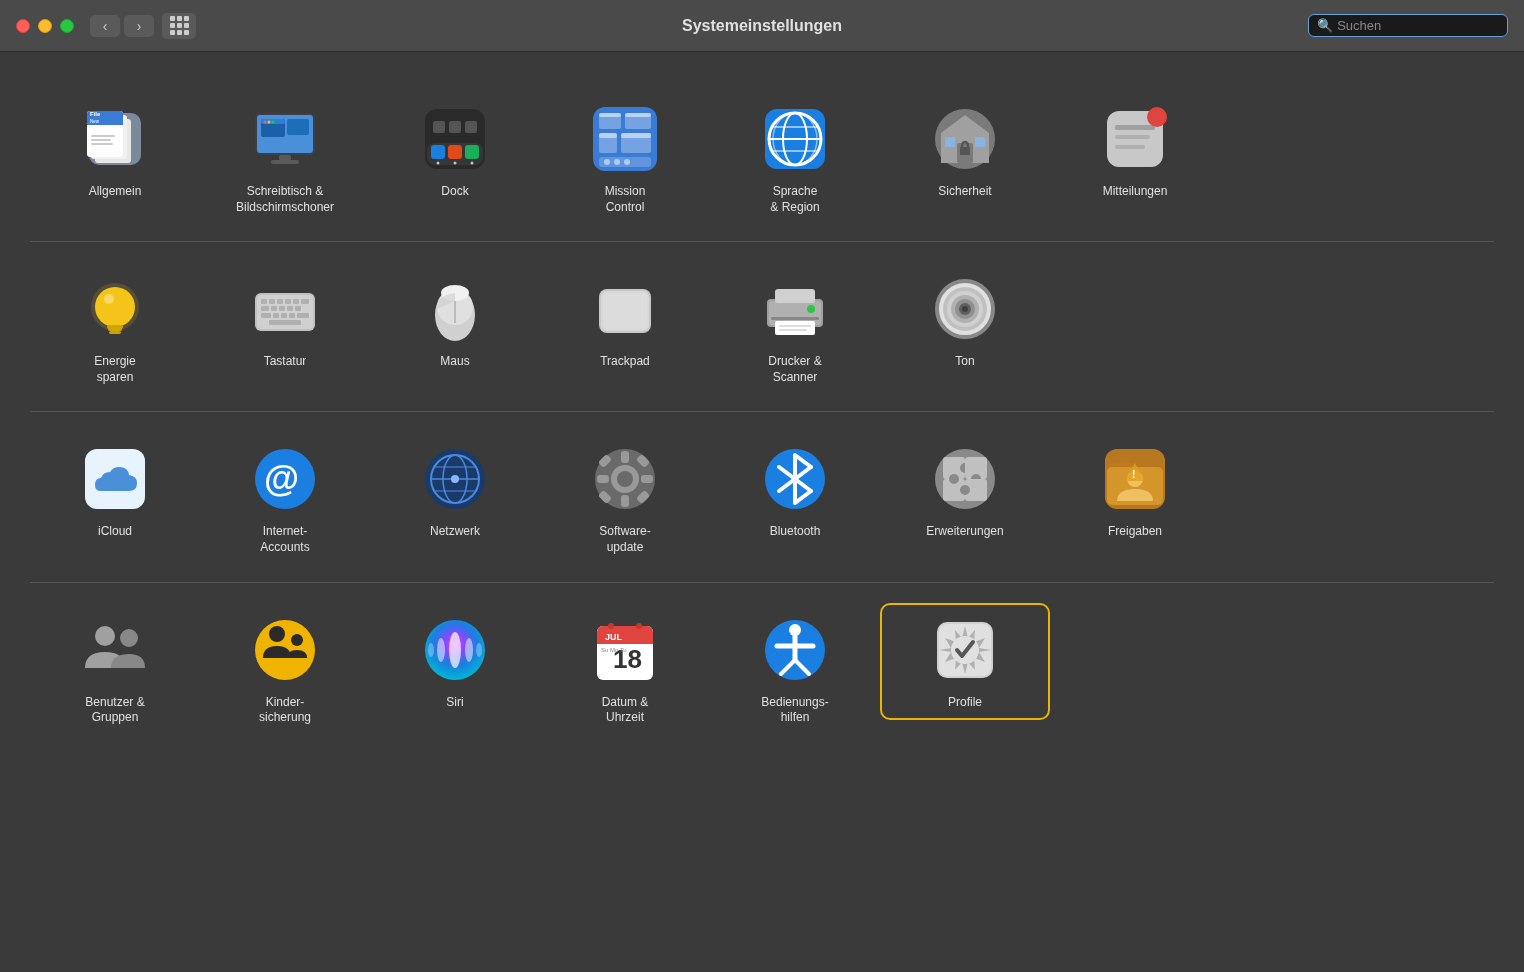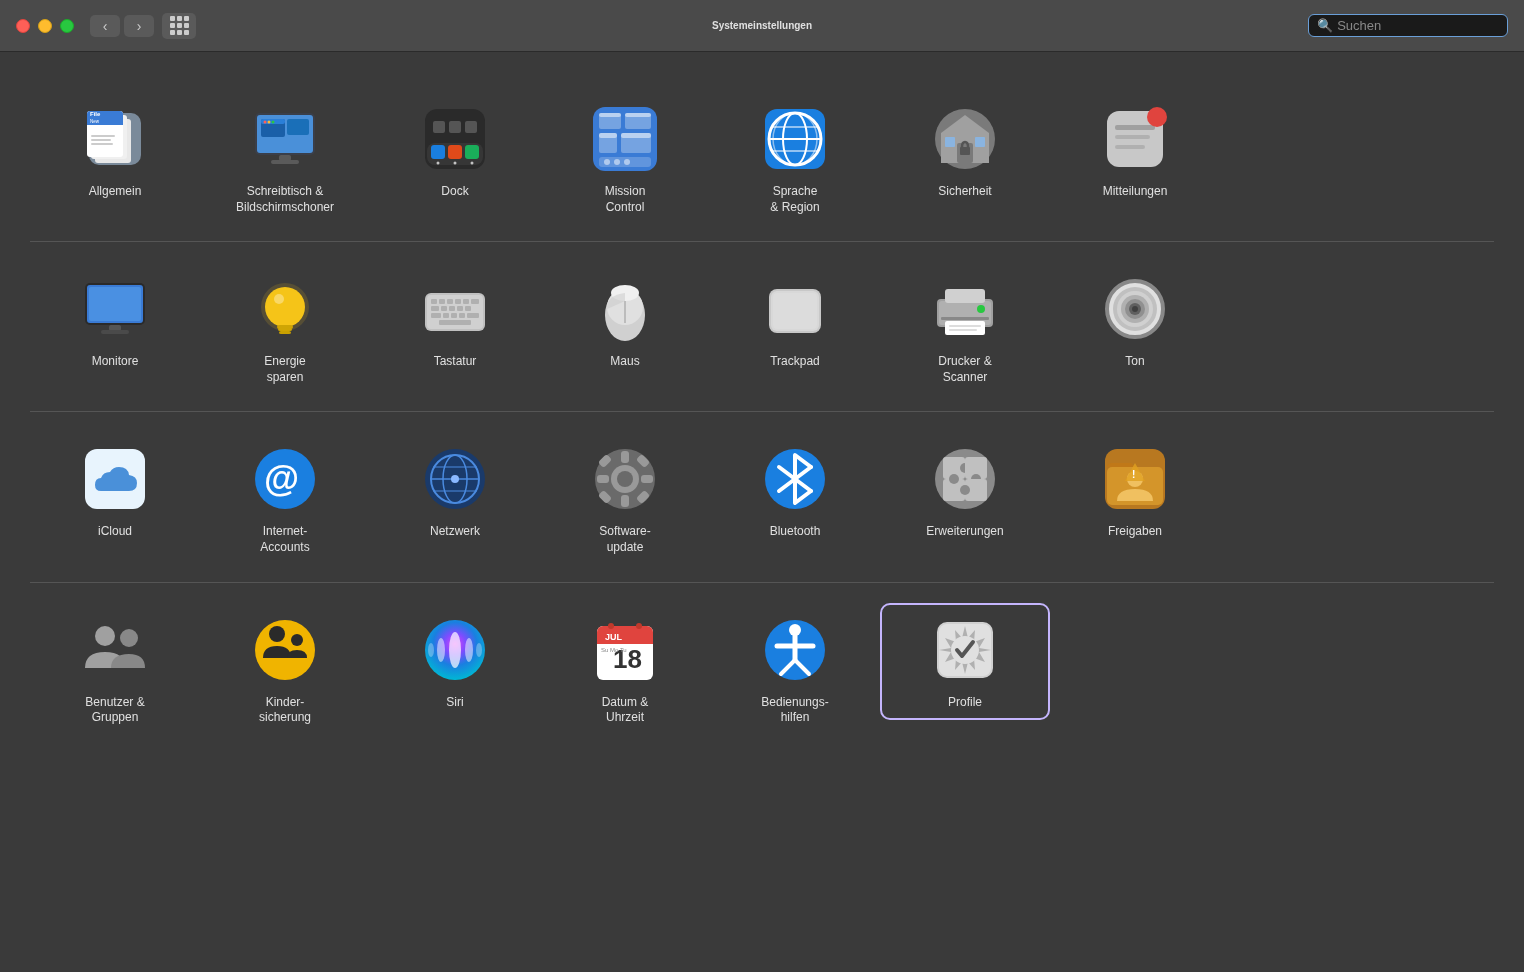--- a/index.html
+++ b/index.html
@@ -78,21 +78,21 @@
       height: 5px;
       background: #ccc;
       border-radius: 1px;
     }
 
     .title {
       position: absolute;
       left: 50%;
       transform: translateX(-50%);
       color: #e0e0e0;
-      font-size: 10px;
+      font-size: 16px;
       font-weight: 600;
     }
 
     .search-box {
       margin-left: auto;
       display: flex;
       align-items: center;
       background: #1a1a1a;
       border: 1.5px solid #6a9fd8;
       border-radius: 6px;
@@ -158,21 +158,21 @@
 
     .icon-label {
       color: #e0e0e0;
       font-size: 12px;
       text-align: center;
       line-height: 1.3;
     }
 
     
     .icon-item.highlighted {
-      border: 2px solid #c4b5fd;
+      border: 2px solid #eab308;
       border-radius: 10px;
       padding: 8px 6px;
     }
 
     
     svg { display: block; }
   </style>
 </head>
 <body>
 
@@ -355,35 +355,20 @@
 
           <circle cx="56" cy="12" r="10" fill="#e0443e"></circle>
         </svg>
       </div>
       <span class="icon-label">Mitteilungen</span>
     </div>
   </div>
 
   <div class="section">
 
-    <div class="icon-item">
-      <div class="icon-wrapper">
-        <svg width="68" height="68" viewBox="0 0 68 68">
-
-          <rect x="4" y="8" width="60" height="42" rx="5" fill="#2a2a2a"></rect>
-          <rect x="6" y="10" width="56" height="38" rx="3" fill="#3a7bd5"></rect>
-
-          <rect x="8" y="12" width="52" height="34" rx="2" fill="#4a90e2"></rect>
-
-          <rect x="28" y="50" width="12" height="6" rx="2" fill="#555"></rect>
-          <rect x="20" y="55" width="28" height="4" rx="2" fill="#4a4a4a"></rect>
-        </svg>
-      </div>
-      <span class="icon-label">Monitore</span>
-    </div>
 
     <div class="icon-item">
       <div class="icon-wrapper">
         <svg width="68" height="68" viewBox="0 0 68 68">
 
           <circle cx="34" cy="32" r="20" fill="#f5c518"></circle>
 
           <circle cx="28" cy="24" r="5" fill="rgba(255,255,255,0.4)"></circle>
 
           <rect x="26" y="50" width="16" height="4" rx="2" fill="#c8a000"></rect>

